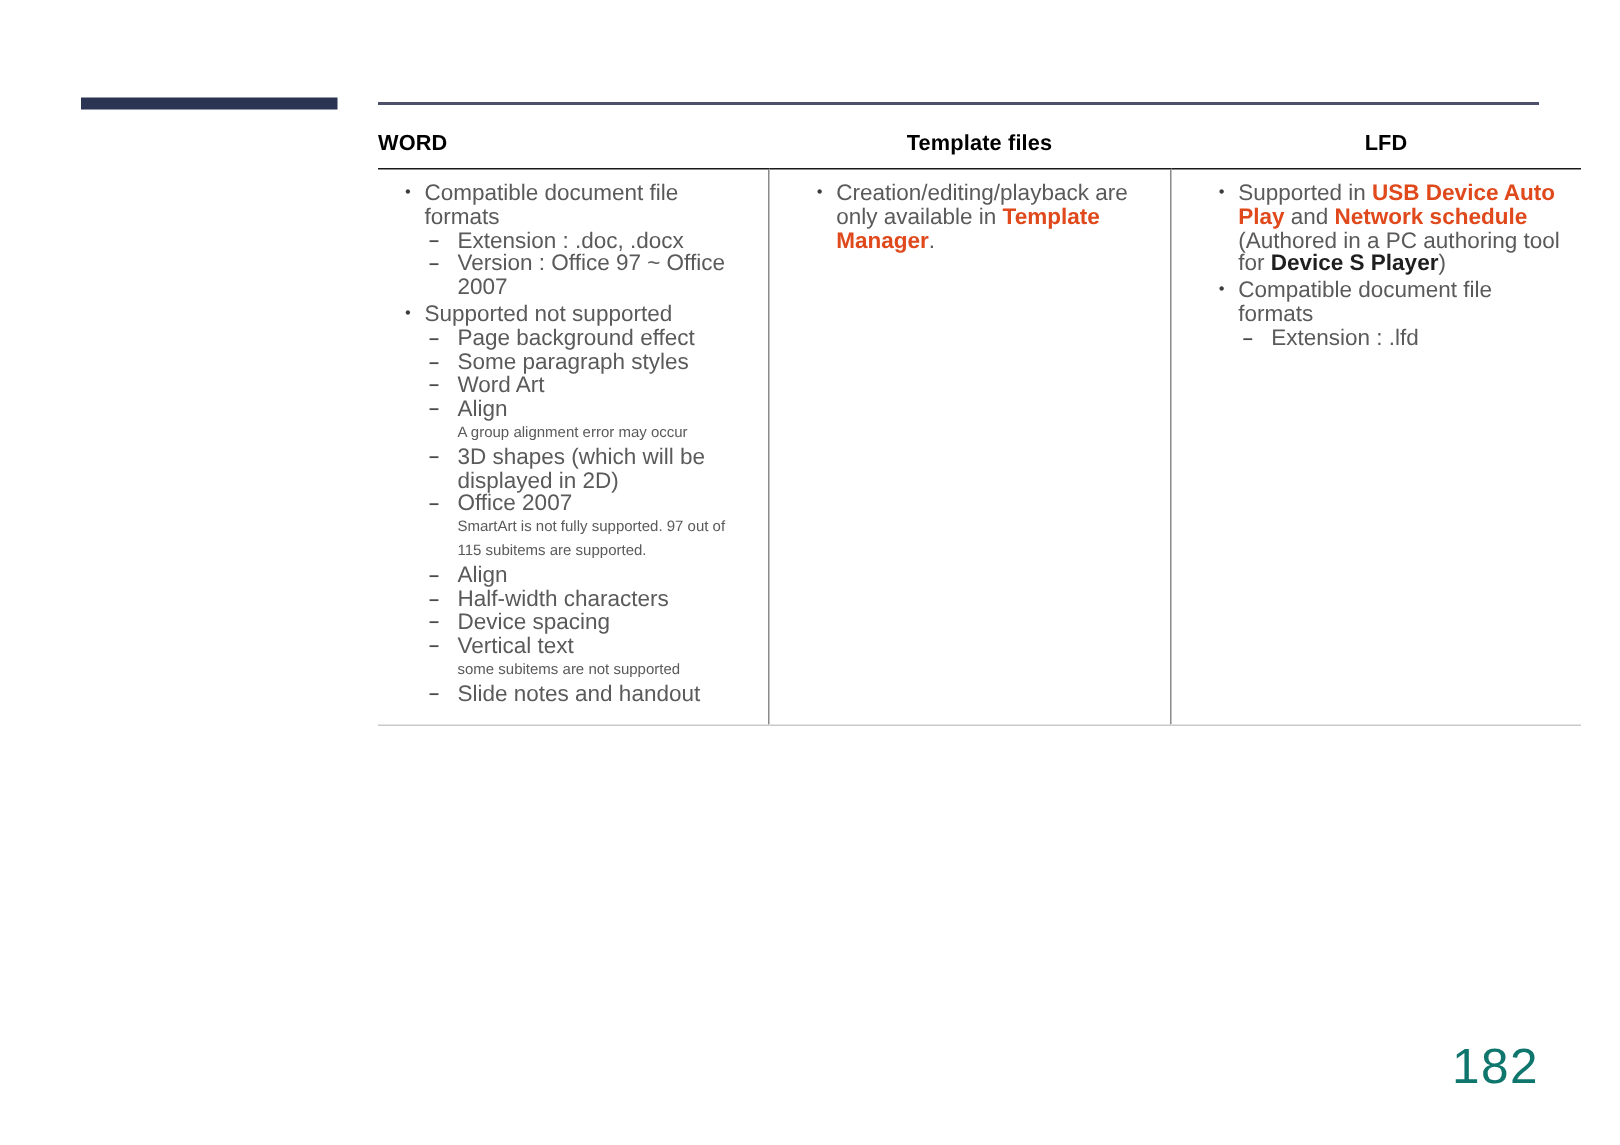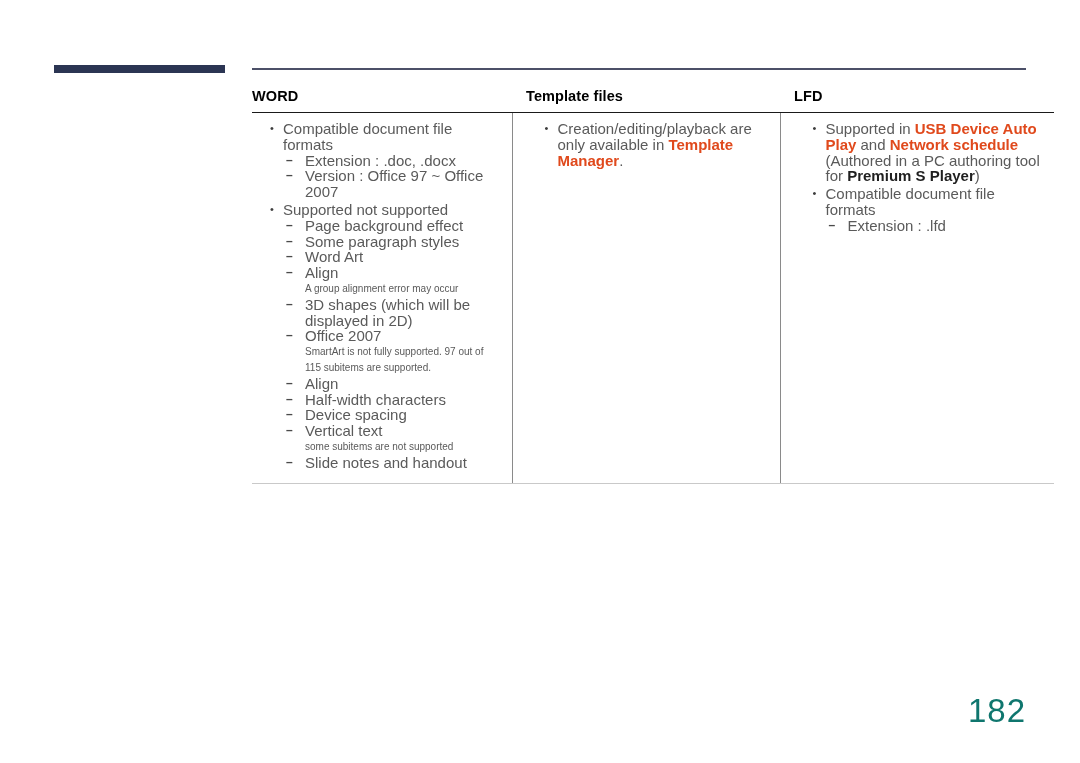--- a/index.html
+++ b/index.html
@@ -55,22 +55,22 @@
     vertical-align: bottom;
     font-size: 14.5px;
     font-weight: bold;
     color: #000000;
     padding: 0 0 8px 0;
     border-bottom: 1.6px solid #1a1a1a;
     letter-spacing: 0.1px;
   }
 
   table.spec thead th.col-a { width: 260px; margin-top: 28px; }
-  table.spec thead th.col-b { width: 254px; padding-left: 14px; }
-  table.spec thead th.col-c { width: 260px; padding-left: 14px; }
+  table.spec thead th.col-b { width: 254px; padding-left: 14px; text-align: center; }
+  table.spec thead th.col-c { width: 260px; padding-left: 14px; text-align: center; }
 
   table.spec tbody td {
     vertical-align: top;
     padding: 8px 10px 10px 0;
     border-bottom: 1.6px solid #c9c9c9;
     height: 330px;
   }
   table.spec tbody td.cell-b,
   table.spec tbody td.cell-c {
     border-left: 1px solid #8a8a8a;
@@ -241,21 +241,21 @@
               <li class="item">
                 <span class="bullet">•</span>
                 <div class="txt"><span>Creation/editing/playback are only available in </span><span class="hl">Template Manager</span><span>.</span></div>
               </li>
             </ul>
         </td>
         <td class="cell-c">
           <ul class="lvl1">
               <li class="item">
                 <span class="bullet">•</span>
-                <div class="txt"><span>Supported in </span><span class="hl">USB Device Auto Play</span><span> and </span><span class="hl">Network schedule</span><span> (Authored in a PC authoring tool for </span><span class="bk">Premium S Player</span><span>)</span></div>
+                <div class="txt"><span>Supported in </span><span class="hl">USB Device Auto Play</span><span> and </span><span class="hl">Network schedule</span><span> (Authored in a PC authoring tool for </span><span class="bk">Device S Player</span><span>)</span></div>
               </li>
               <li class="item">
                 <span class="bullet">•</span>
                 <div class="txt">Compatible document file formats</div>
                 <ul class="lvl2">
                   <li class="sub">
                     <span class="dash">–</span>
                     <div class="txt">Extension : .lfd</div>
                   </li>
                 </ul>

